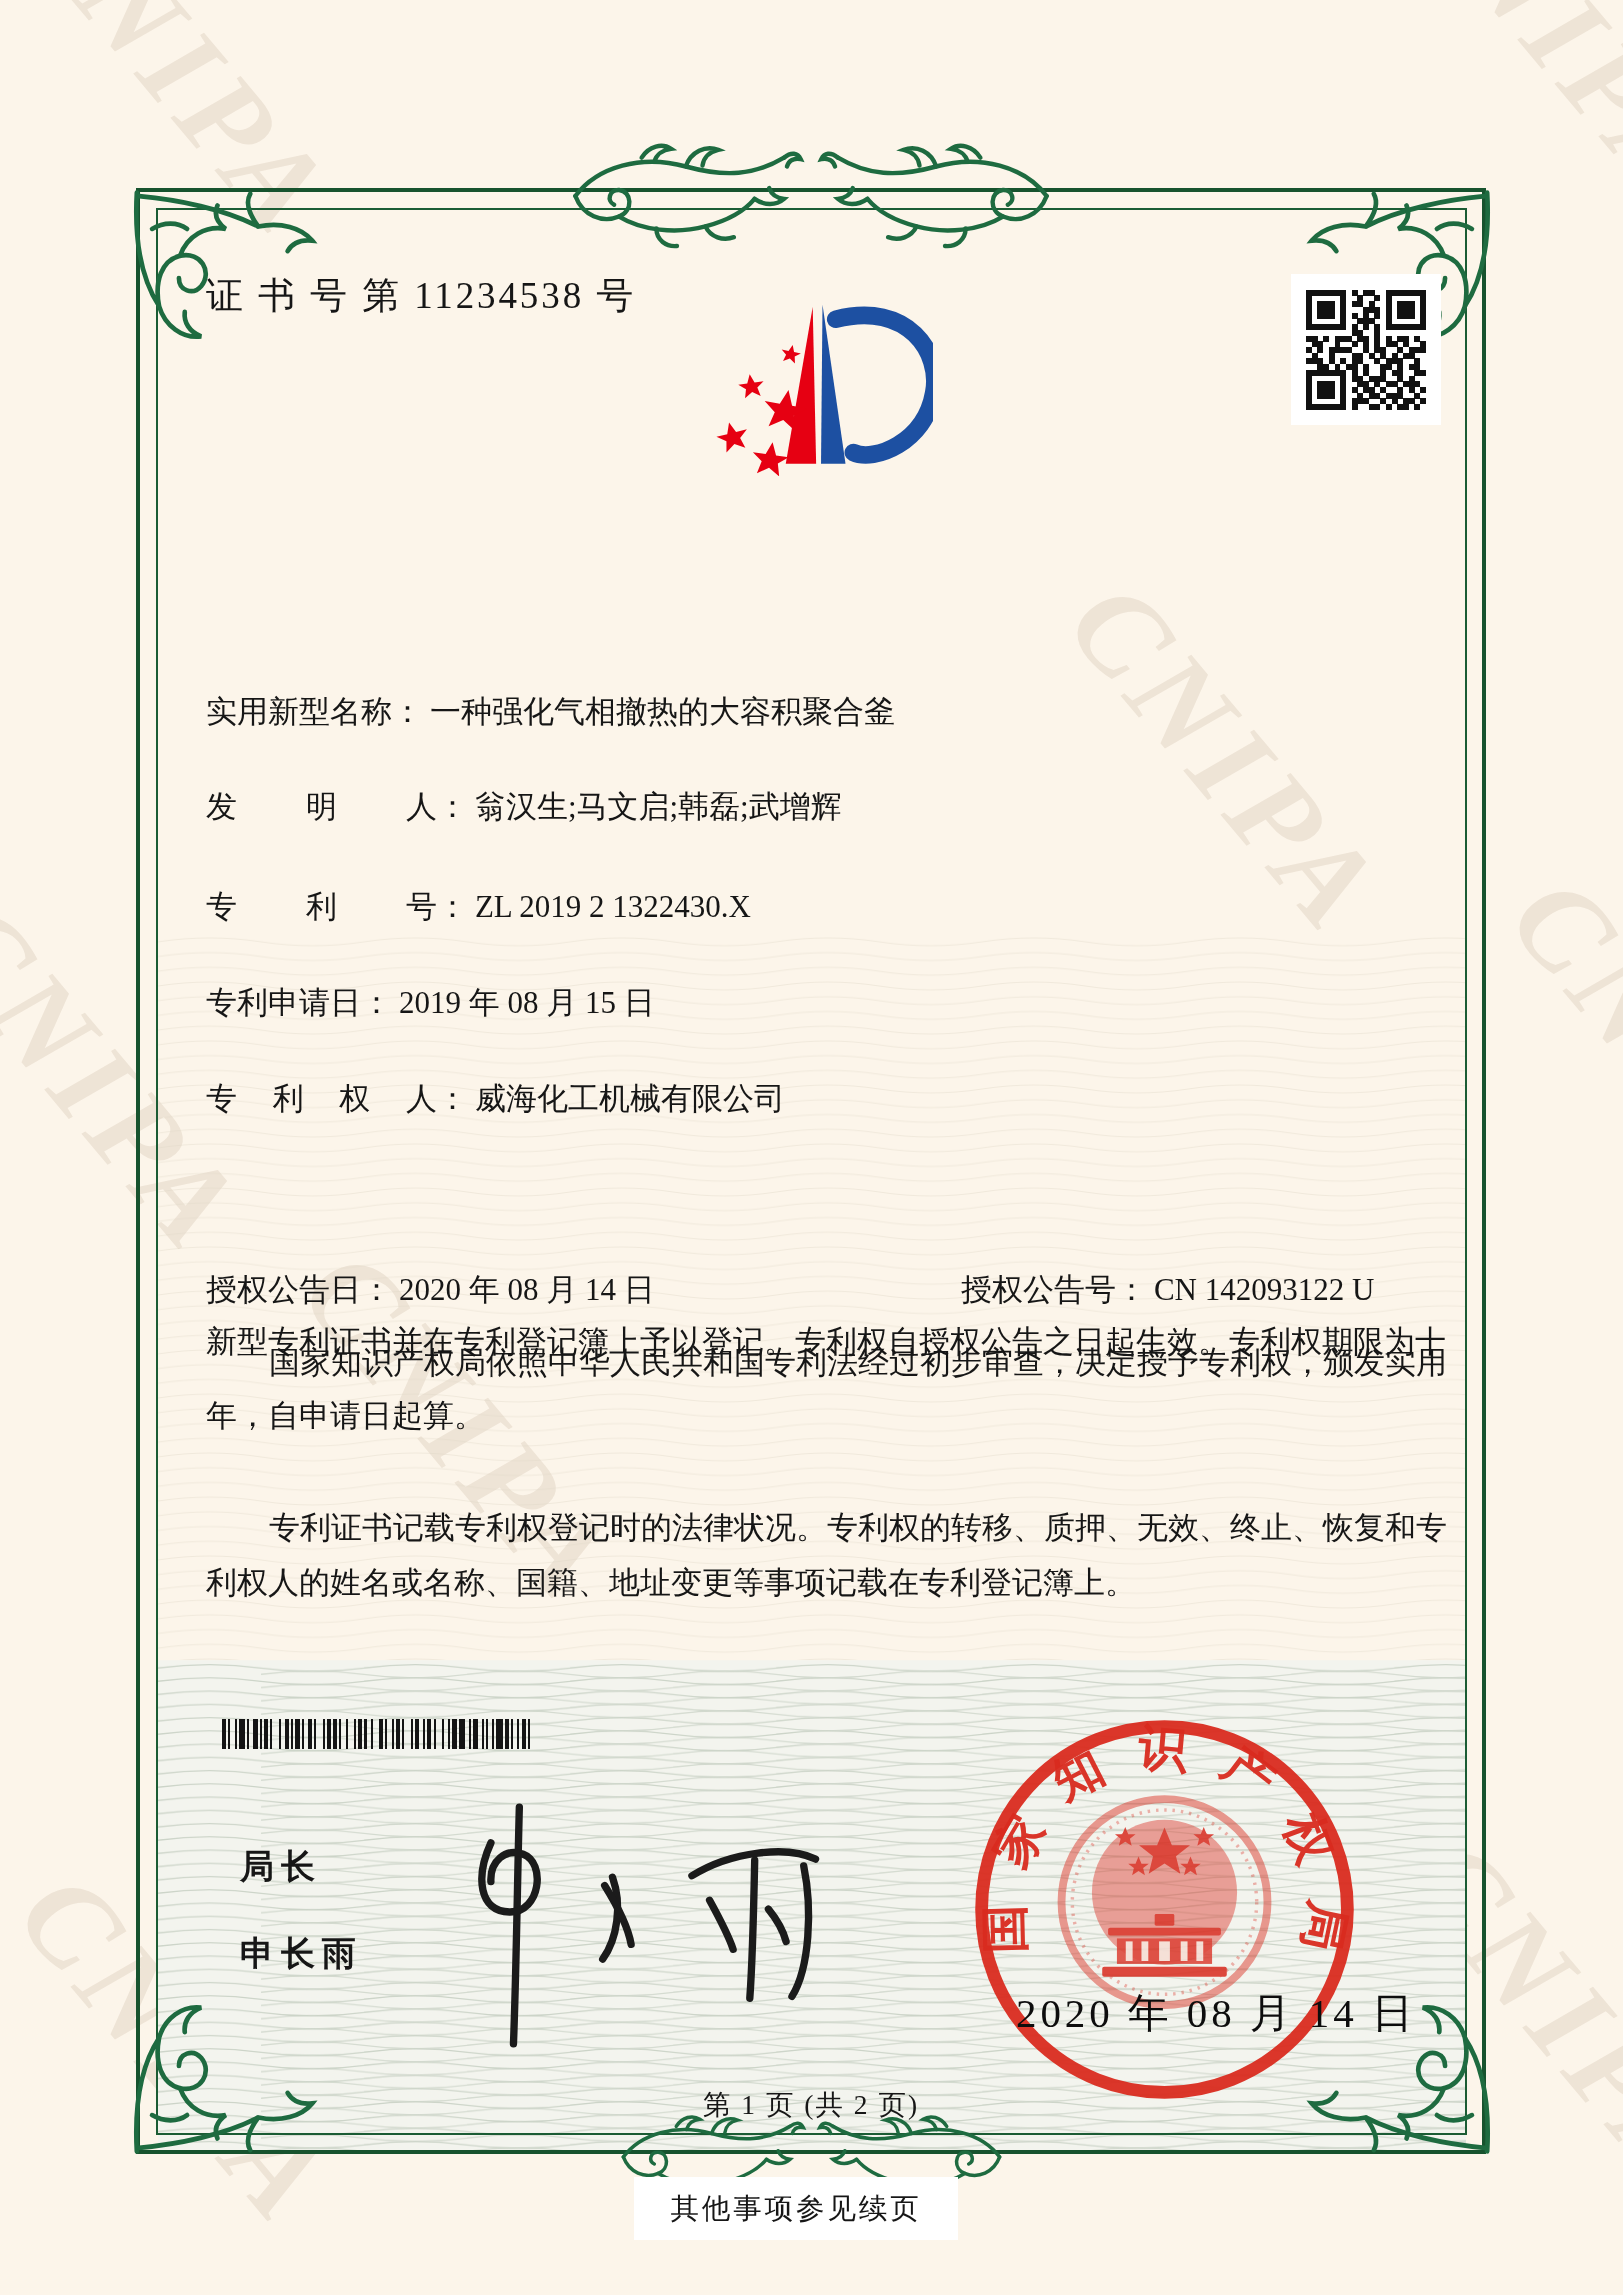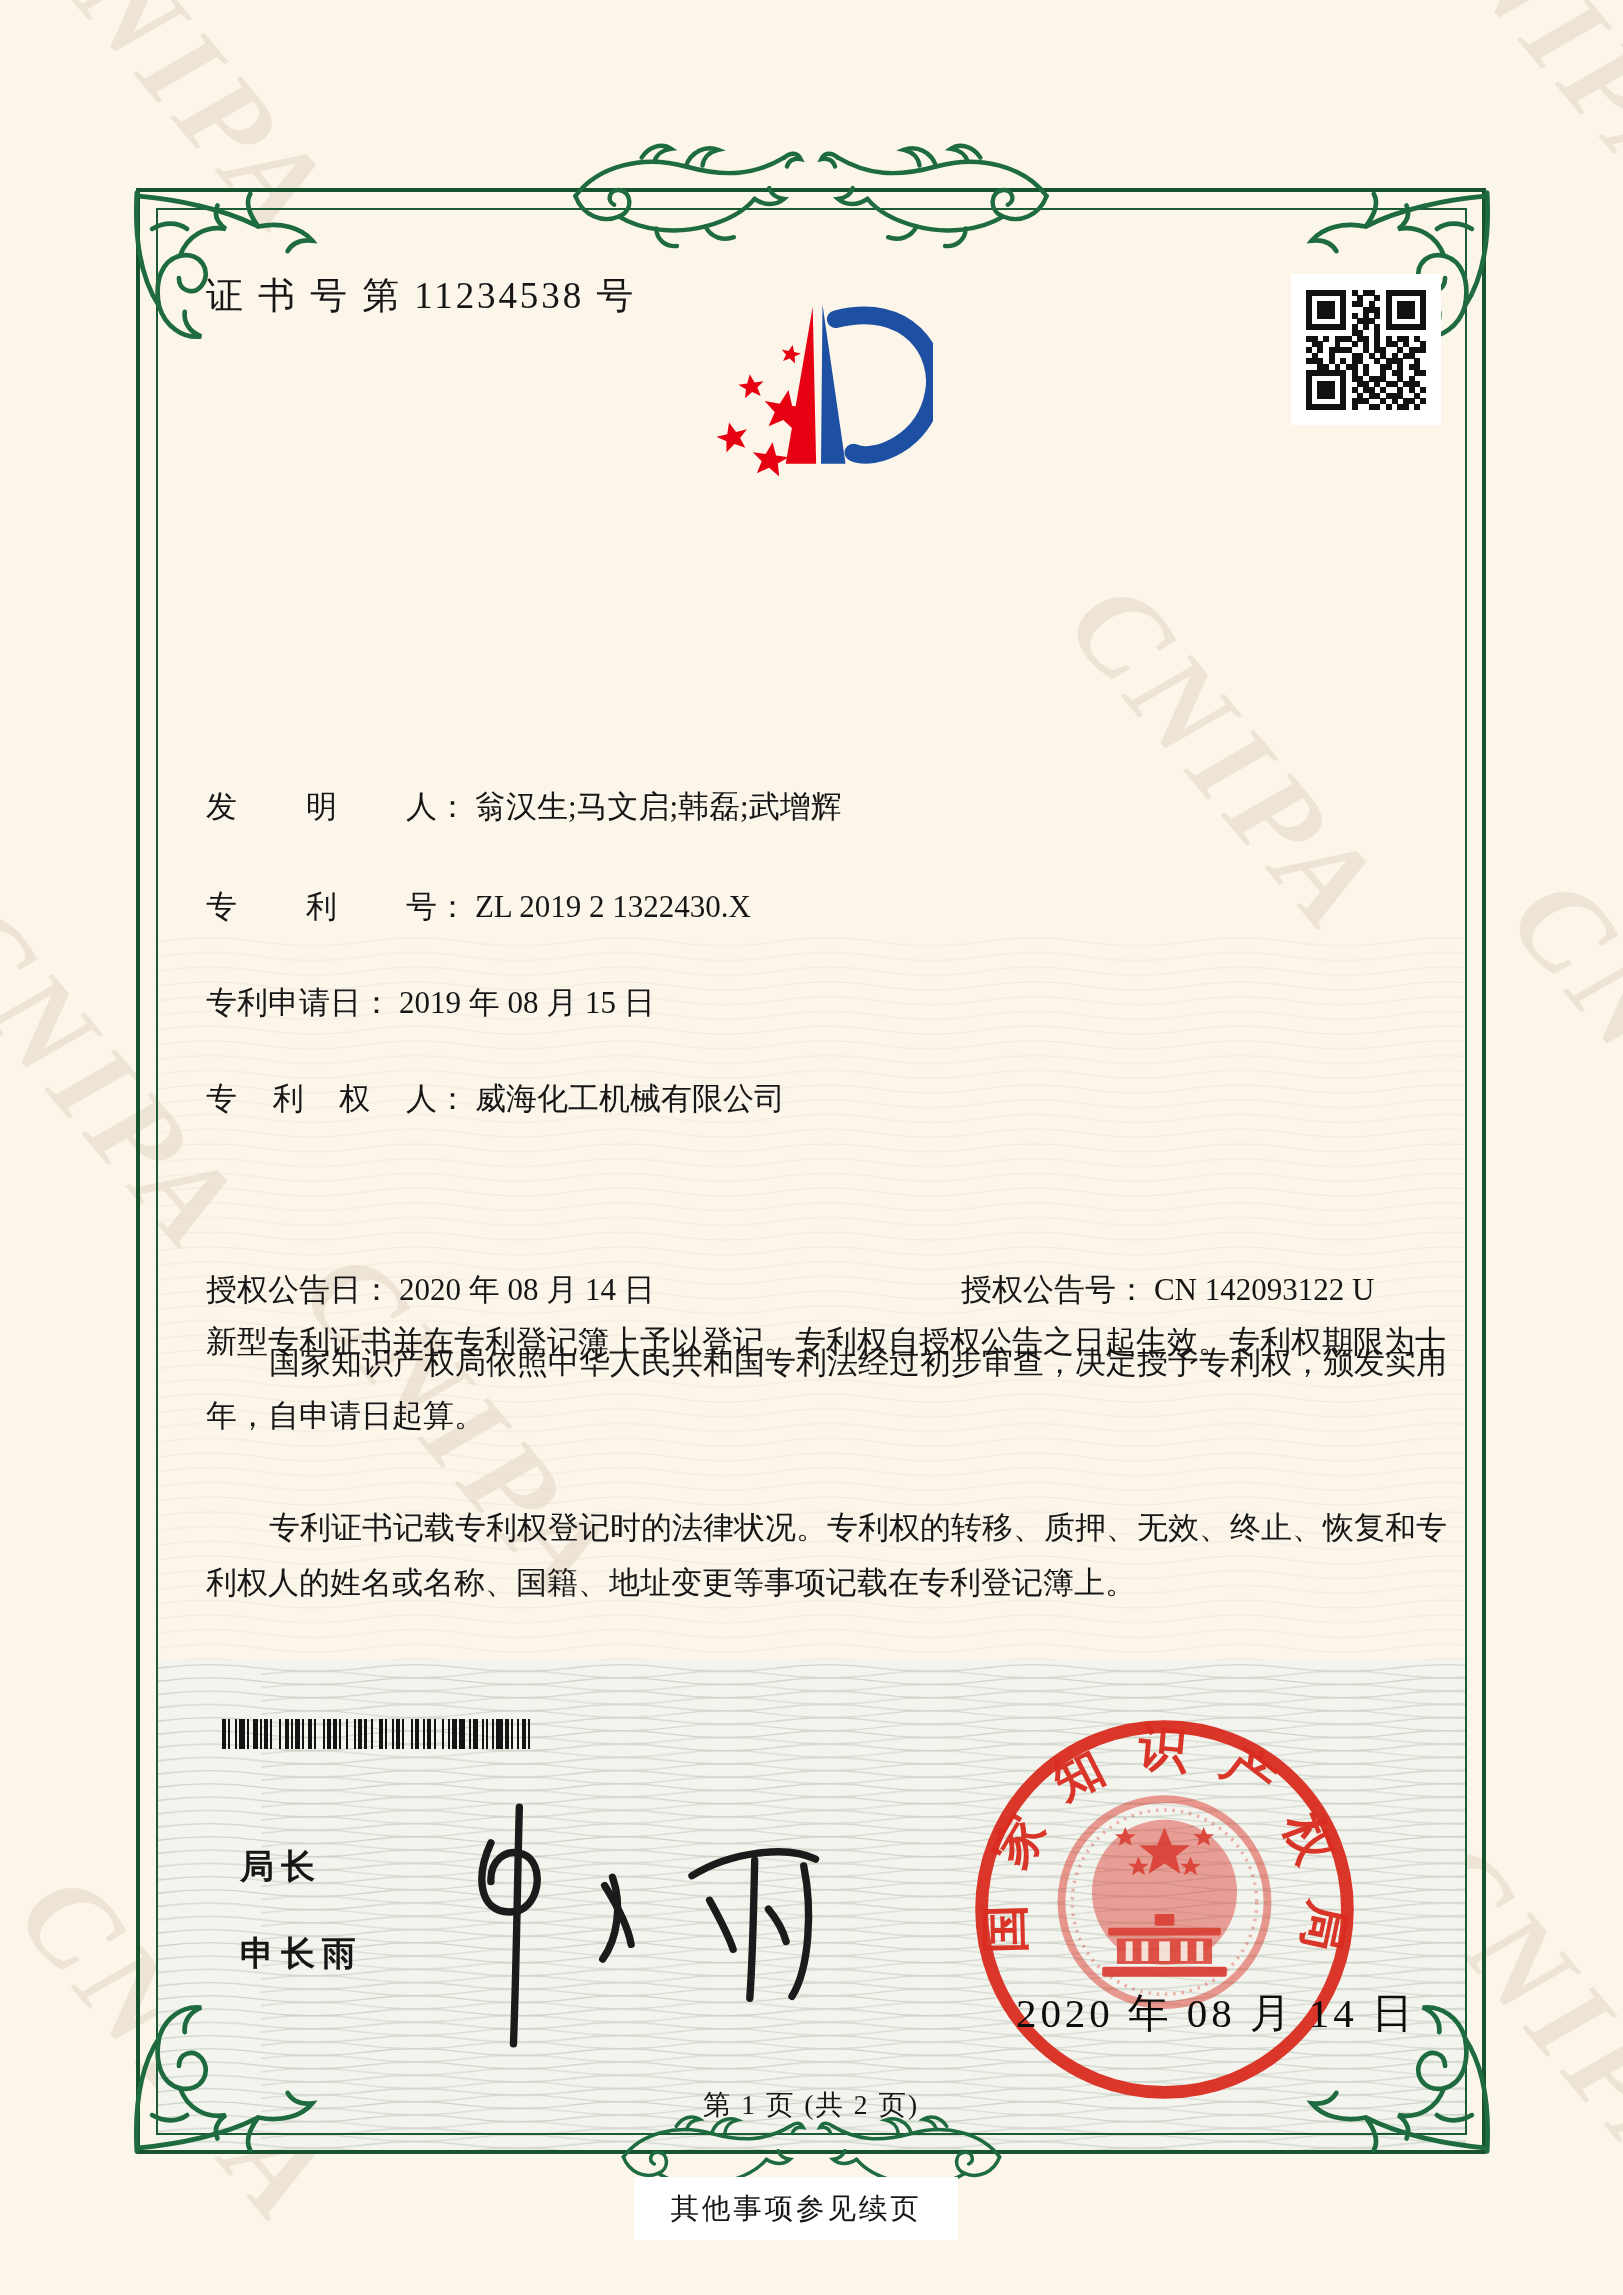--- a/index.html
+++ b/index.html
@@ -394,20 +394,23 @@
         <div class="m" style="left: 80px; top: 114px;"></div>
         <div class="m" style="left: 91px; top: 114px;"></div>
         <div class="m" style="left: 97px; top: 114px;"></div>
         <div class="m" style="left: 108px; top: 114px;"></div>
       </div>
   </div>
 
   <div class="abs cert-no">证 书 号 第 11234538 号</div>
 
 
+  <div class="abs row" style="top:691px;">
+    <span class="lbl compact">实用新型名称</span><span>：</span><span class="val">一种强化气相撤热的大容积聚合釜</span>
+  </div>
   <div class="abs row" style="top:786px;">
     <span class="lbl">发明人</span><span>：</span><span class="val">翁汉生;马文启;韩磊;武增辉</span>
   </div>
   <div class="abs row" style="top:886px;">
     <span class="lbl">专利号</span><span>：</span><span class="val">ZL 2019 2 1322430.X</span>
   </div>
   <div class="abs row" style="top:982px;">
     <span class="lbl compact">专利申请日</span><span>：</span><span class="val">2019 年 08 月 15 日</span>
   </div>
   <div class="abs row" style="top:1078px;">

